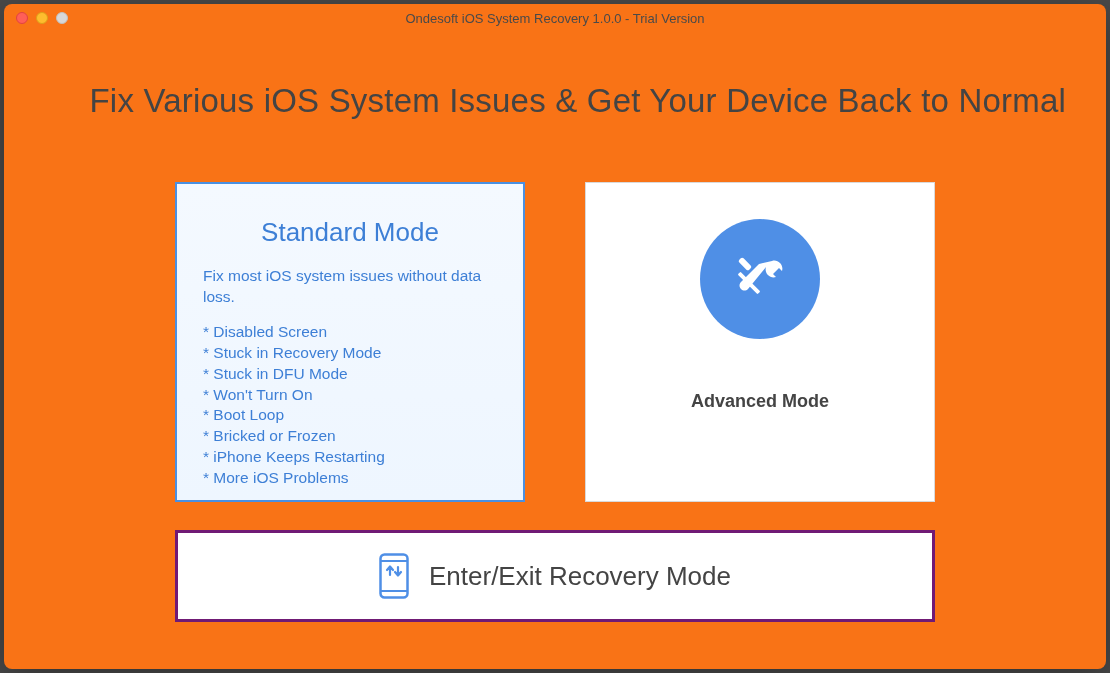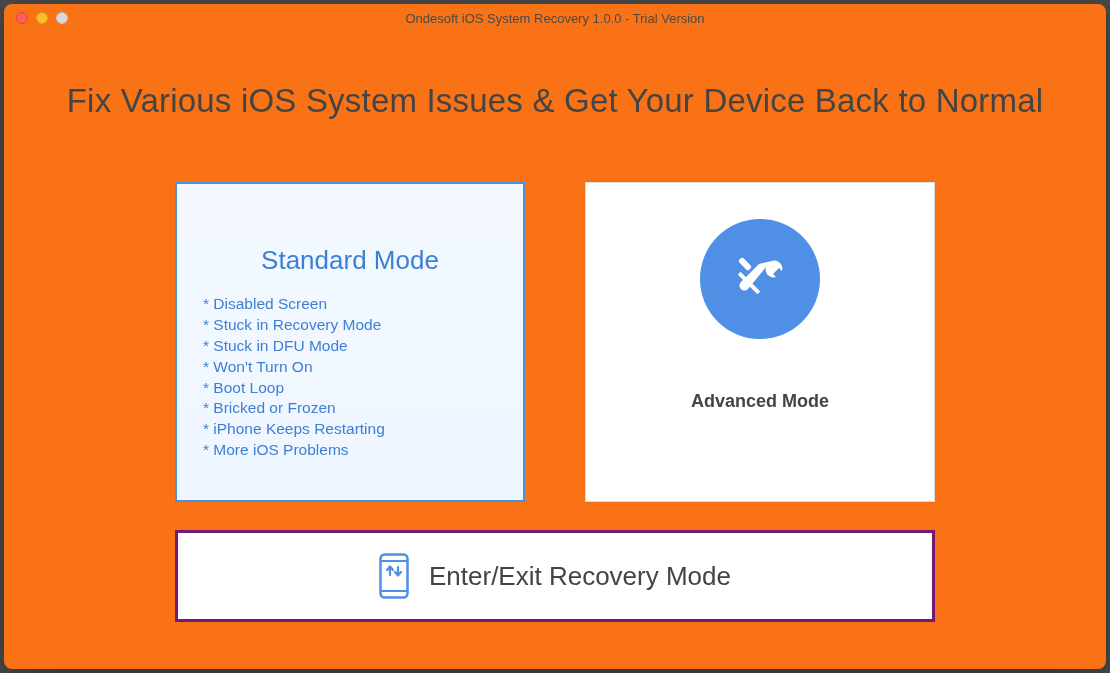--- a/index.html
+++ b/index.html
@@ -38,21 +38,21 @@
   .tl.red { background: #ff5f57; border: 0.5px solid #e04343; }
   .tl.yellow { background: #febc2e; border: 0.5px solid #dda01a; }
   .tl.green { background: #d8d8d8; border: 0.5px solid #c0c0c0; }
   .title {
     width: 100%;
     text-align: center;
     font-size: 13px;
     color: #4a4a4a;
   }
   .headline {
-    text-align: center;
+    text-align: right;
     font-size: 33px;
     font-weight: 400;
     color: #444444;
     margin-top: 50px;
     padding: 0 40px;
     letter-spacing: 0.2px;
   }
   .cards {
     display: flex;
     justify-content: center;
@@ -147,20 +147,21 @@
     <div class="title">Ondesoft iOS System Recovery 1.0.0 - Trial Version</div>
   </div>
 
   <h1 class="headline">Fix Various iOS System Issues &amp; Get Your Device Back to Normal</h1>
 
   <div class="cards">
 
     <div class="card selected">
       <div class="card-title">Standard Mode</div>
       <div class="desc">
+        <p>Fix most iOS system issues without data loss.</p>
         <div>
           <div>* Disabled Screen</div>
           <div>* Stuck in Recovery Mode</div>
           <div>* Stuck in DFU Mode</div>
           <div>* Won't Turn On</div>
           <div>* Boot Loop</div>
           <div>* Bricked or Frozen</div>
           <div>* iPhone Keeps Restarting</div>
           <div>* More iOS Problems</div>
         </div>

